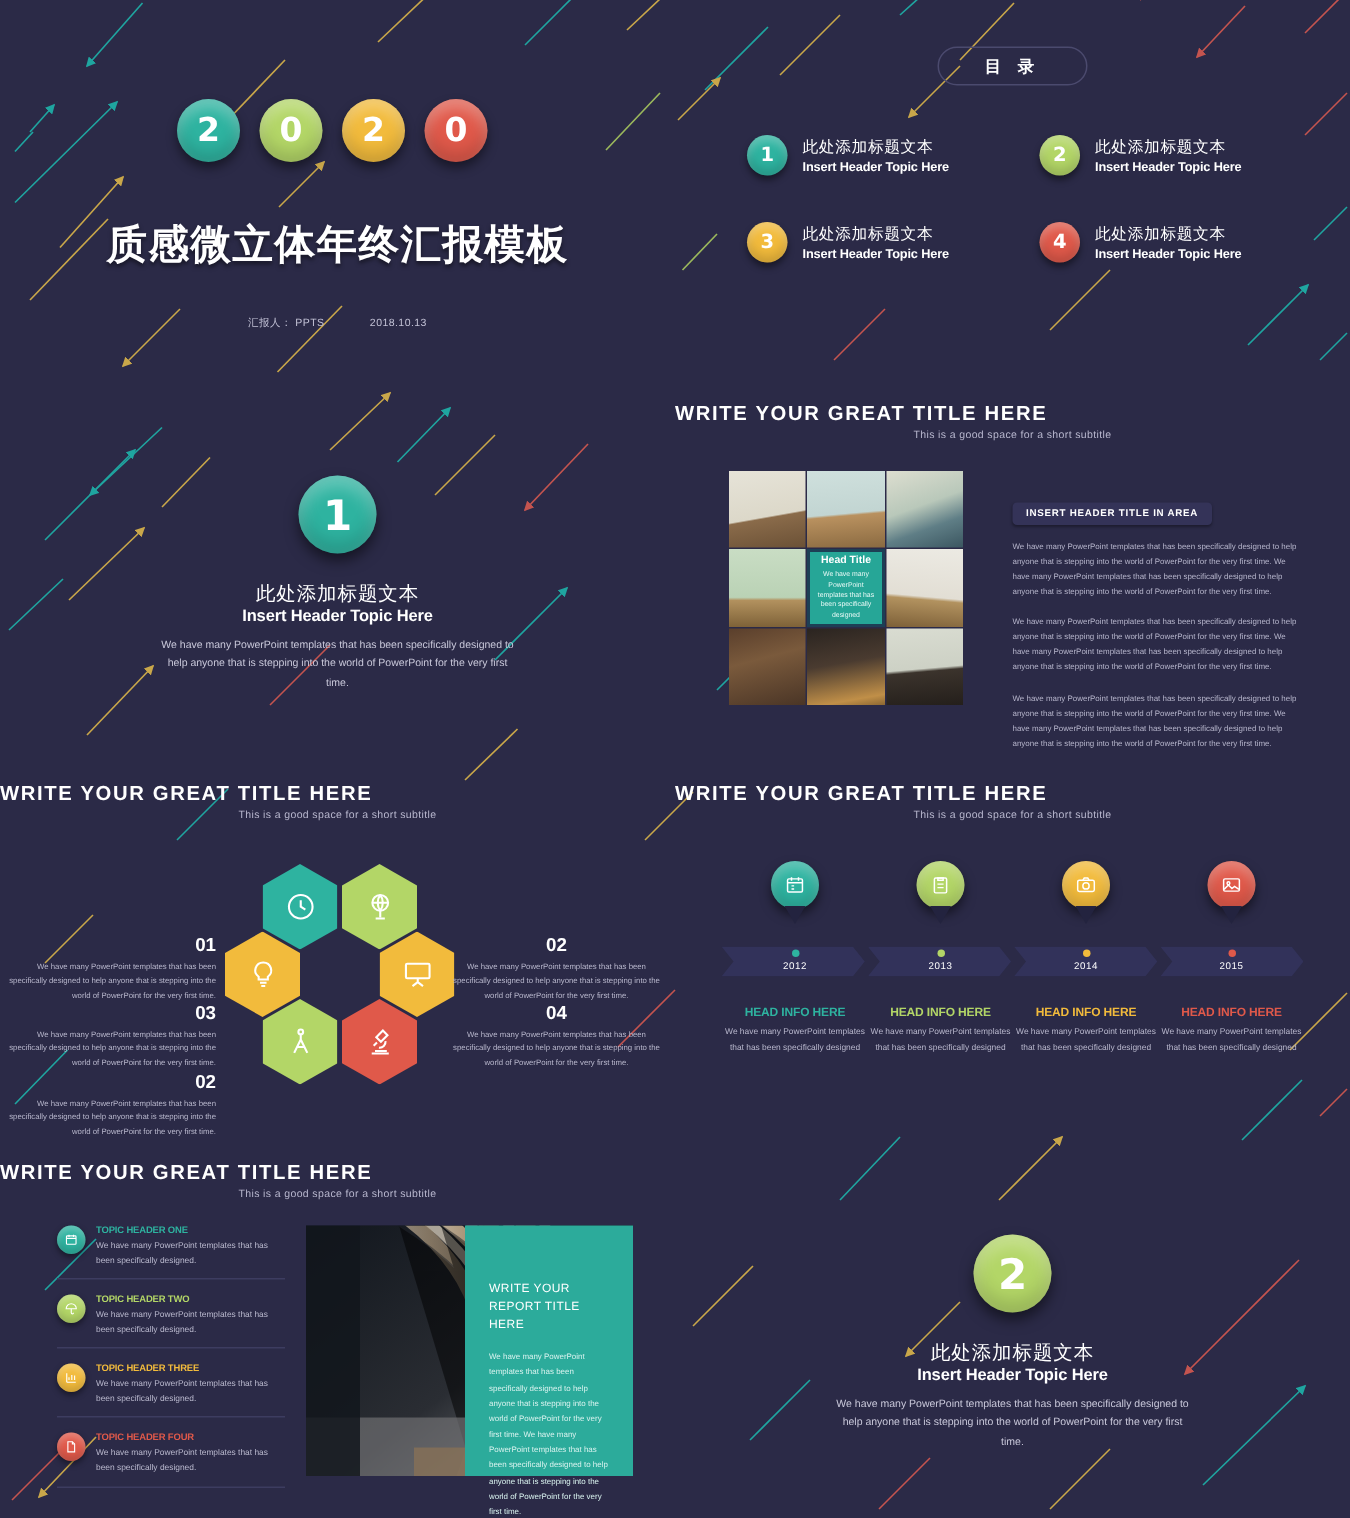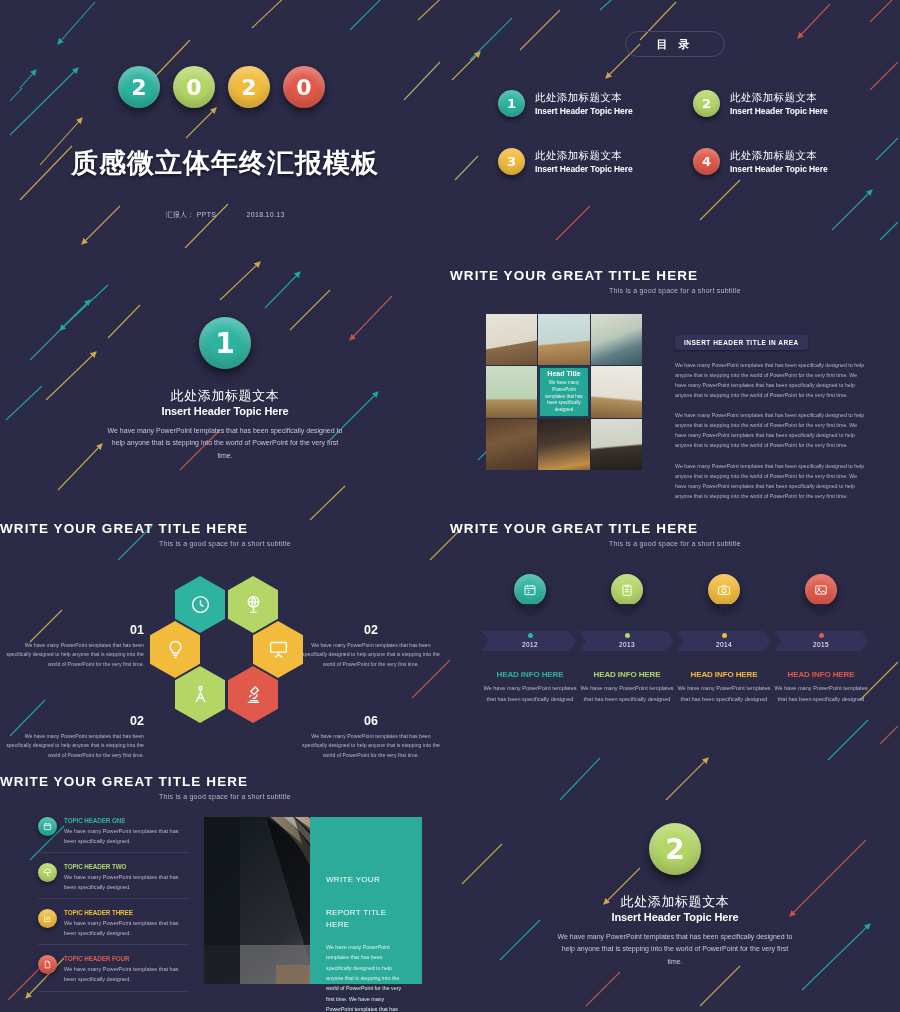--- a/index.html
+++ b/index.html
@@ -197,21 +197,21 @@
   .tp-h { font-size: 6.3px; font-weight: bold; letter-spacing: -.1px; }
   .tp-t { font-size: 5.6px; line-height: 1.8; color: #b9b8cd; margin-top: 2px; }
   .tp-photo {
     position: absolute; left: 204px; top: 58px; width: 218px; height: 167px;
     overflow: hidden; background: #13161c;
   }
   .tp-panel {
     position: absolute; left: 310px; top: 58px; width: 112px; height: 167px;
     background: #2cab9b; padding: 36px 14px 0 16px;
   }
-  .tp-panel .ph { font-size: 8px; color: #fff; line-height: 1.5; letter-spacing: .3px; margin-top: 21px; }
+  .tp-panel .ph { font-size: 8px; color: #fff; line-height: 1.5; letter-spacing: .3px; }
   .tp-panel .pt { font-size: 5.3px; line-height: 1.95; color: #d9f3ef; margin-top: 11px; }
 </style>
 </head>
 <body>
 
 <div id="stage">
 
   <svg id="deco" viewBox="0 0 900 1012" xmlns="http://www.w3.org/2000/svg">
     <defs>
       <marker id="ah-t" markerWidth="6" markerHeight="6" refX="5" refY="3" orient="auto">
@@ -442,26 +442,30 @@
       </div>
     </div>
     <div class="hex-label hl-left hl1">
       <div class="n">01</div>
       <div class="d">We have many PowerPoint templates that has been specifically designed to help anyone that is stepping into the world of PowerPoint for the very first time.</div>
     </div>
     <div class="hex-label hl-right hl2">
       <div class="n">02</div>
       <div class="d">We have many PowerPoint templates that has been specifically designed to help anyone that is stepping into the world of PowerPoint for the very first time.</div>
     </div>
+    <div class="hex-label hl-left hl3">
+      <div class="n">03</div>
+      <div class="d">We have many PowerPoint templates that has been specifically designed to help anyone that is stepping into the world of PowerPoint for the very first time.</div>
+    </div>
+    <div class="hex-label hl-right hl4">
+      <div class="n">04</div>
+      <div class="d">We have many PowerPoint templates that has been specifically designed to help anyone that is stepping into the world of PowerPoint for the very first time.</div>
+    </div>
     <div class="hex-label hl-left hl5">
       <div class="n">02</div>
-      <div class="d">We have many PowerPoint templates that has been specifically designed to help anyone that is stepping into the world of PowerPoint for the very first time.</div>
-    </div>
-    <div class="hex-label hl-right hl6">
-      <div class="n">06</div>
       <div class="d">We have many PowerPoint templates that has been specifically designed to help anyone that is stepping into the world of PowerPoint for the very first time.</div>
     </div>
   </div>
 
   <div class="slide" id="timeline">
     <div class="tl-head">
       <div class="gt-title">WRITE YOUR GREAT TITLE HERE</div>
       <div class="gt-sub">This is a good space for a short subtitle</div>
     </div>
     <div class="tl-bar">

